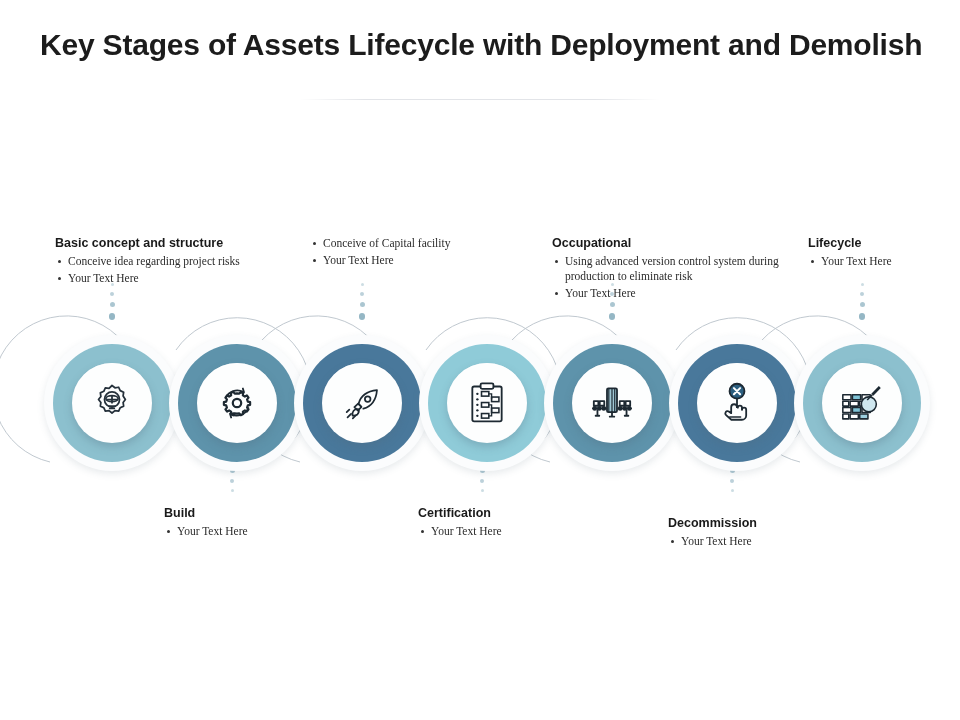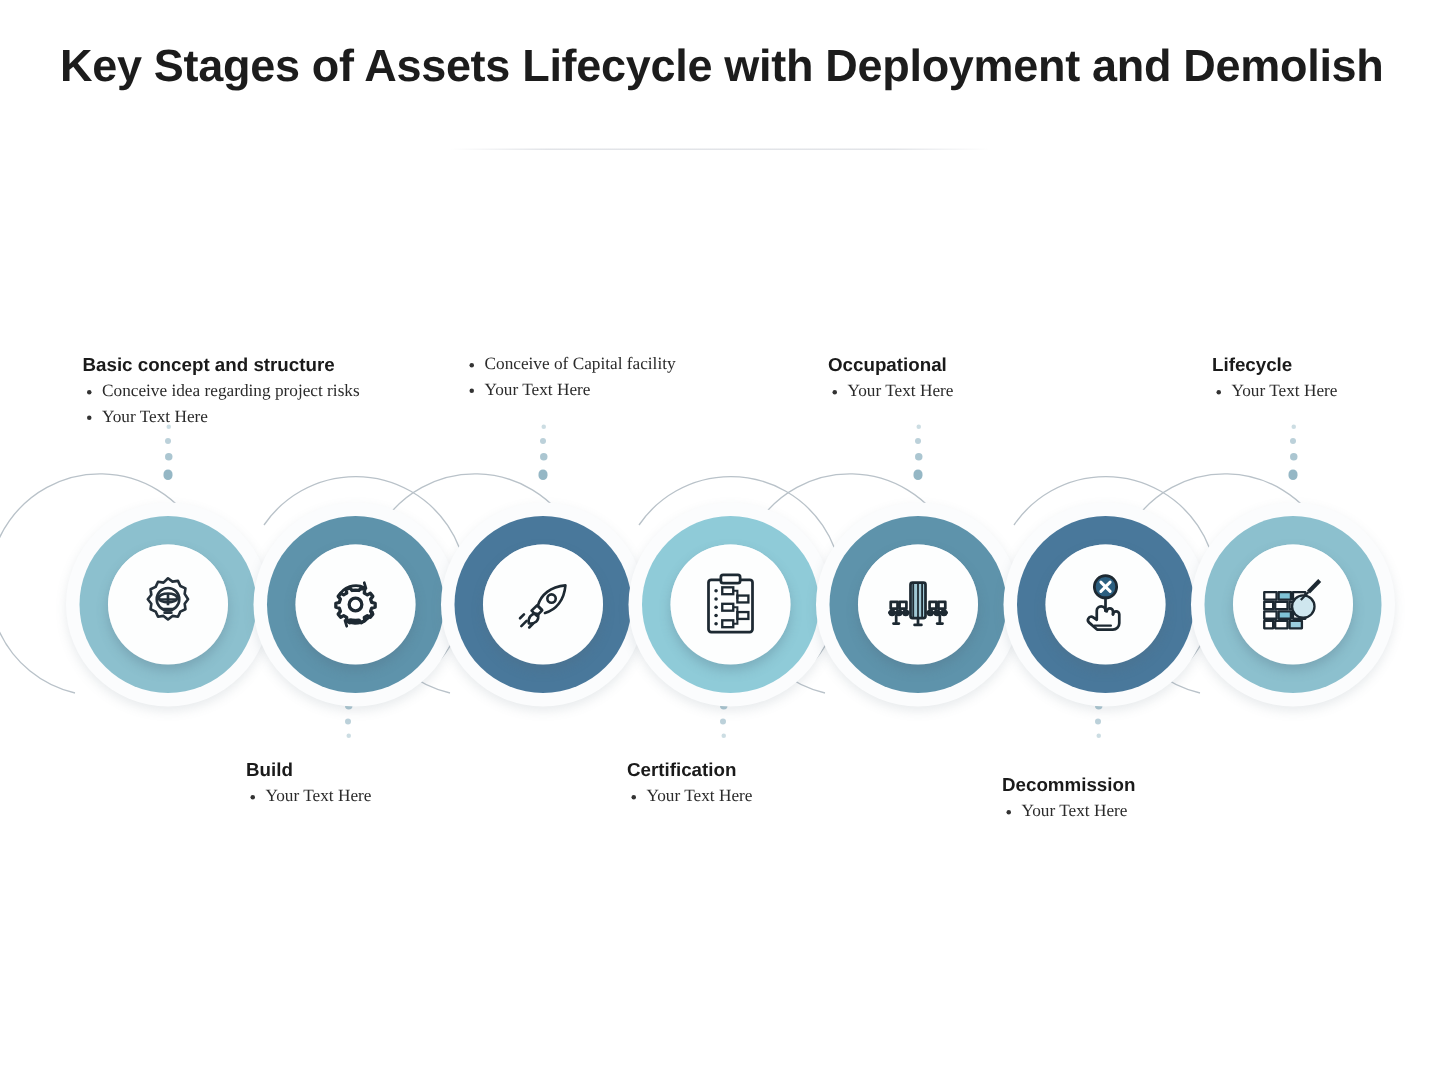--- a/index.html
+++ b/index.html
@@ -295,20 +295,21 @@
   <div class="block" style="left:310px;top:236px;width:230px;">
     <ul>
       <li>Conceive of Capital facility</li>
       <li>Your Text Here</li>
     </ul>
   </div>
 
   <div class="block" style="left:552px;top:236px;width:232px;">
     <h3>Occupational</h3>
     <ul>
+      <li>Using advanced version control system during production to eliminate risk</li>
       <li>Your Text Here</li>
     </ul>
   </div>
 
   <div class="block" style="left:808px;top:236px;width:150px;">
     <h3>Lifecycle</h3>
     <ul>
       <li>Your Text Here</li>
     </ul>
   </div>

